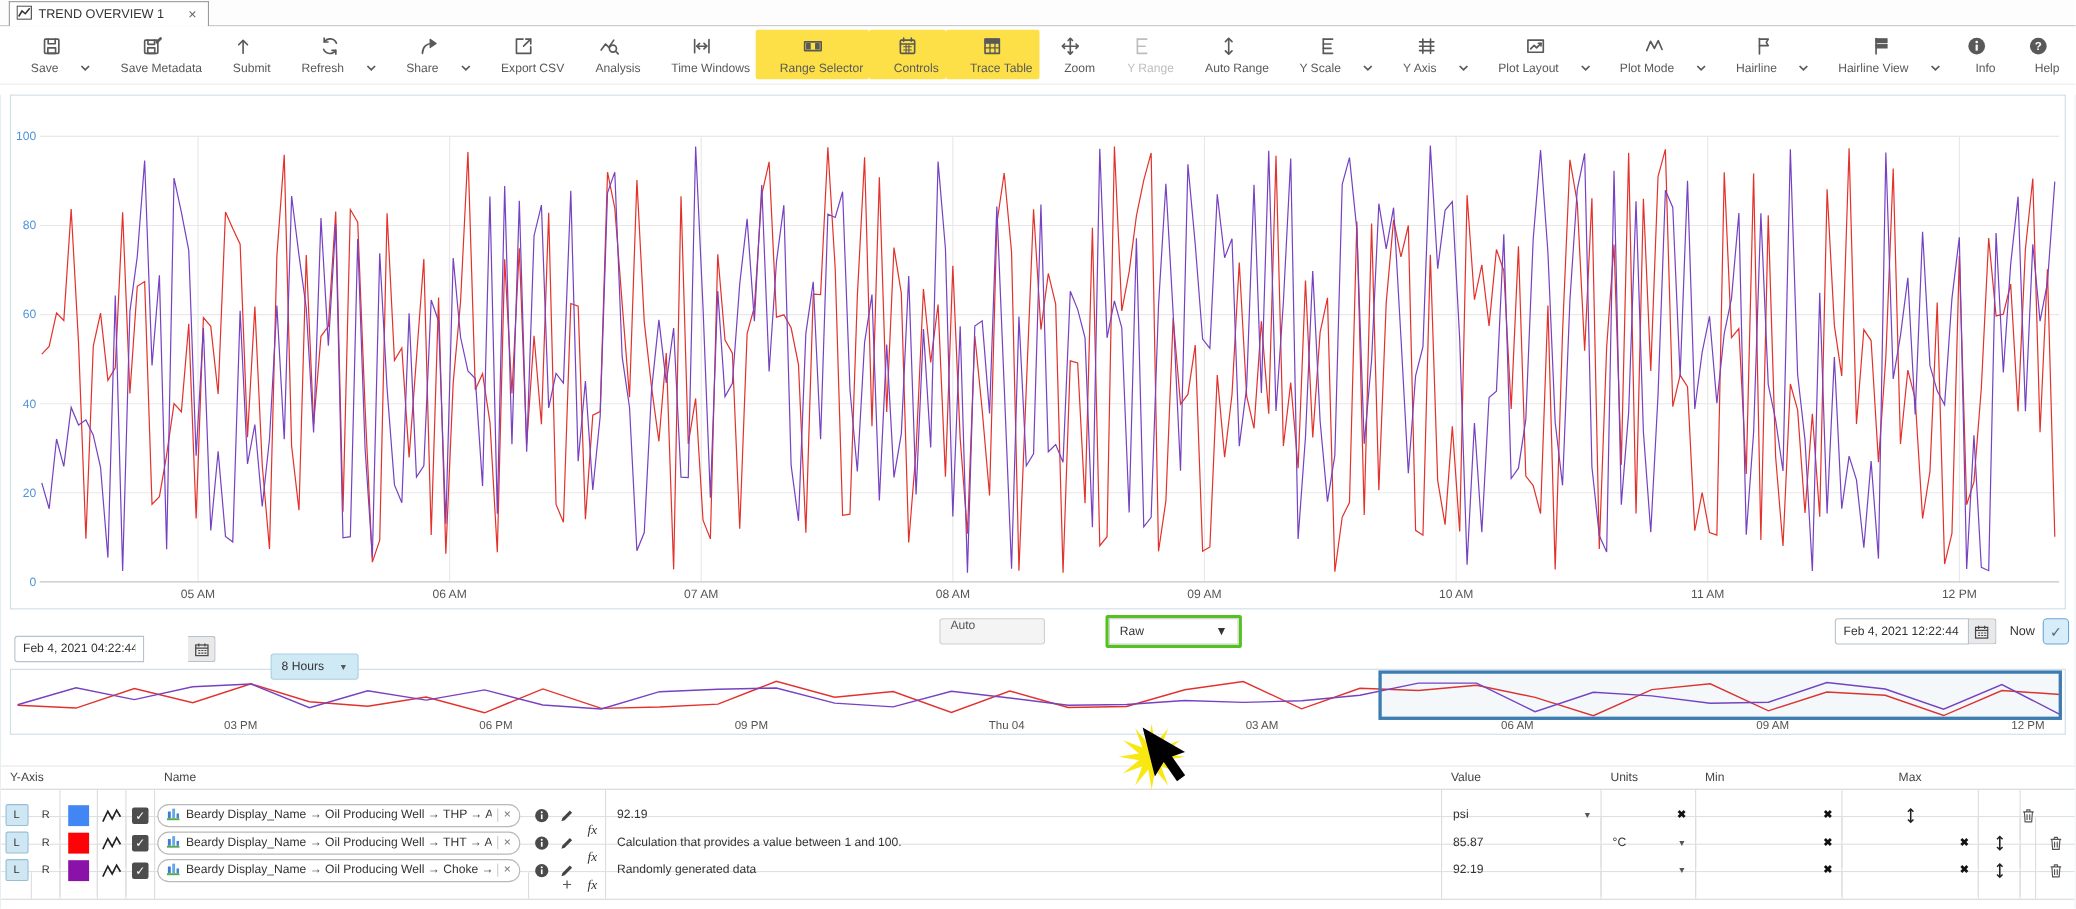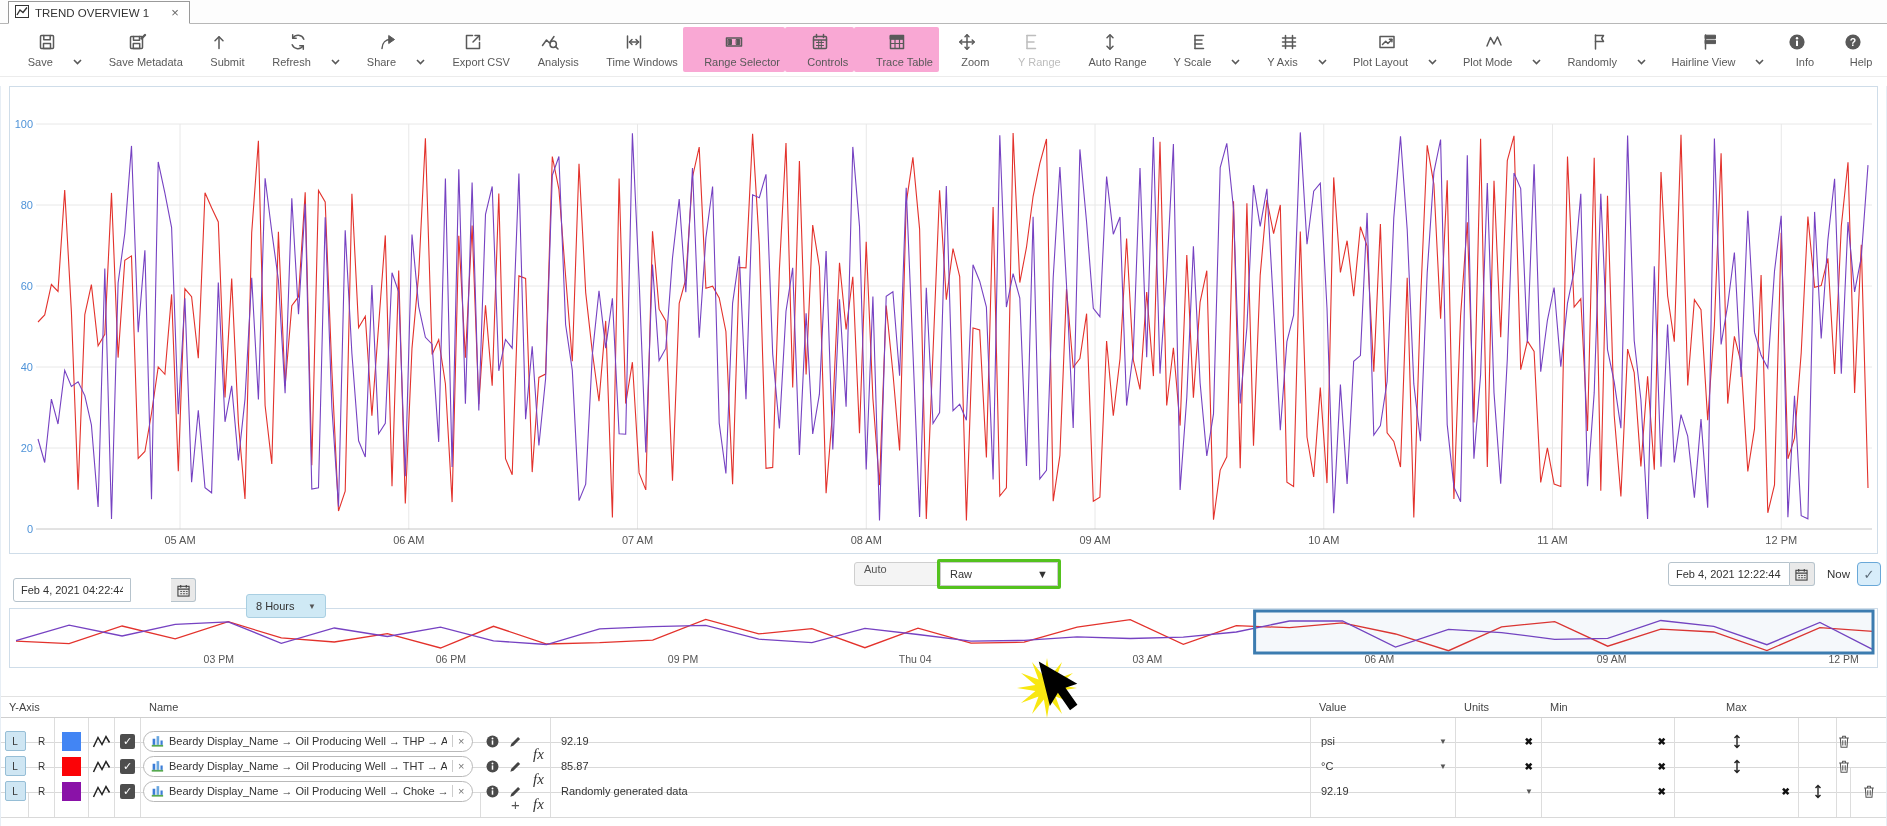--- a/index.html
+++ b/index.html
@@ -4,38 +4,38 @@
 <style>
   html,body{margin:0;padding:0;background:#fff;width:1887px;height:826px;overflow:hidden;
     font-family:"Liberation Sans",sans-serif;color:#444;-webkit-font-smoothing:antialiased;}
   .tabbar{height:23px;background:#fdfdfd;border-bottom:1px solid #b7b7b7;display:flex;align-items:flex-end;padding-left:8px;}
   .tab{display:inline-flex;align-items:center;gap:6px;background:#fff;border:1px solid #9a9a9a;border-bottom:1px solid #fff;
     margin-bottom:-1px;height:21px;padding:0 10px 0 6px;font-size:11.5px;color:#333;}
   .tab .close{margin-left:16px;color:#666;font-size:13px;cursor:pointer;line-height:1;}
   .toolbar{display:flex;align-items:flex-end;padding:3px 6px 4px 6px;border-bottom:1px solid #ececec;background:#fff;}
   .tbtn{display:flex;flex-direction:column;align-items:center;gap:4px;padding:5px 8px 4px 8px;min-width:40px;
     color:#595959;font-size:11px;white-space:nowrap;border-radius:2px;cursor:pointer;}
-  .tbtn.active{background:#f9a8d4;}
+  .tbtn.active{background:#fde047;}
   .tbtn.disabled{color:#bdbdbd;cursor:default;}
   .tbtn .lbl{display:flex;align-items:center;gap:20px;margin-left:16px;}
   .tbtn svg{display:block;}
   .content{position:relative;border-left:1px solid #e7eef5;border-right:1px solid #e7eef5;height:750px;}
   .chart-panel{margin:9px 8px 0 8px;border:1px solid #cfdde9;background:#fff;height:466px;}
   .controls-row{position:relative;height:48px;}
   .ctl-group{position:absolute;top:8px;display:flex;align-items:center;}
   .txtinput{height:24px;border:1px solid #b6c3cc;border-radius:3px 0 0 3px;font-size:11px;color:#333;padding:0 7px;
     font-family:"Liberation Sans",sans-serif;box-sizing:border-box;background:#fff;}
   .calbtn{height:24px;width:25px;border:1px solid #b6c3cc;border-left:none;border-radius:0 3px 3px 0;background:#e9e9e9;
     display:flex;align-items:center;justify-content:center;cursor:pointer;box-sizing:border-box;}
   .ddl{height:24px;border:1px solid #a9cfe2;border-radius:3px;background:#cfe9f5;display:flex;align-items:center;
     justify-content:space-between;font-size:11px;color:#333;padding:0 9px;cursor:pointer;box-sizing:border-box;margin-top:32px;}
   .ddl .car{font-size:8px;color:#555;}
   .auto-input{position:absolute;left:853px;top:8px;width:96px;height:24px;background:#f4f4f4;border:1px solid #cfcfcf;
     border-radius:3px;font-size:11px;color:#555;display:flex;align-items:flex-start;padding:0 9px;box-sizing:border-box;}
-  .raw-wrap{position:absolute;left:936px;top:5px;border:3px solid #54c21e;border-radius:2px;}
+  .raw-wrap{position:absolute;left:1004px;top:5px;border:3px solid #54c21e;border-radius:2px;}
   .raw-ddl{width:118px;height:24px;background:#fff;border:1px solid #ccc;display:flex;align-items:center;
     justify-content:space-between;font-size:11px;color:#333;padding:0 9px;cursor:pointer;box-sizing:border-box;}
   .now-lbl{font-size:11.5px;color:#333;margin:0 7px 0 12px;}
   .now-chk{width:22px;height:22px;border-radius:4px;border:1px solid #69a8d8;background:#d8edfa;display:flex;
     align-items:center;justify-content:center;color:#5c6b78;font-size:13px;cursor:pointer;}
   .strip-panel{margin:6px 8px 0 8px;border:1px solid #cfdde9;background:#fff;height:58px;}
   .trace-table{margin-top:28px;border-top:1px solid #e2e2e2;font-size:11px;}
   .trow{display:grid;grid-template-columns:28px 26px 34px 26px 26px 340px 70px 1fr 145px 86px 133px 124px 38px 14px 35px;
     align-items:center;border-bottom:1px solid #d9d9d9;height:24px;background:#fff;}
   .thead{height:20px;border-bottom:1px solid #cfcfcf;color:#444;}
@@ -46,21 +46,21 @@
     font-size:10px;color:#333;cursor:pointer;margin:auto;}
   .axbtn.on{background:#cfe6f3;border:1px solid #96bed6;}
   .swatch{width:19px;height:19px;margin:auto;cursor:pointer;}
   .rowchk{width:15px;height:15px;background:#4d4d4d;border-radius:2px;color:#fff;font-size:11px;display:flex;
     align-items:center;justify-content:center;margin:auto;cursor:pointer;}
   .pill{display:inline-flex;align-items:center;gap:5px;border:1px solid #b9b9b9;border-radius:11px;height:19px;
     padding:0 3px 0 6px;max-width:332px;margin-left:2px;background:#fff;cursor:pointer;}
   .pill .ptext{white-space:nowrap;overflow:hidden;max-width:278px;color:#333;}
   .pill .px{border-left:1px solid #ccc;padding:0 5px;color:#777;font-size:11px;cursor:pointer;}
   .micon{cursor:pointer;display:flex;align-items:center;justify-content:center;width:21px;height:20px;}
-  .fx{font-family:"Liberation Serif",serif;font-style:italic;font-size:15px;color:#333;margin-top:26px;}
+  .fx{font-family:"Liberation Serif",serif;font-style:italic;font-size:12px;color:#333;margin-top:26px;}
   .desc{padding-left:10px;color:#333;}
   .valcell{padding-left:10px;color:#333;}
   .unitsdd{width:100%;display:flex;align-items:center;justify-content:space-between;padding:0 8px 0 10px;cursor:pointer;color:#333;}
   .clrx{margin-left:auto;padding-right:8px;font-size:10px;color:#111;cursor:pointer;font-weight:bold;}
   .addplus{grid-column:7;text-align:center;font-size:15px;color:#555;cursor:pointer;}
   .cursor-ov{position:absolute;left:1006px;top:566px;width:90px;height:88px;z-index:40;pointer-events:none;}
 </style>
 </head>
 <body>
 
@@ -323,21 +323,21 @@
       </span>
     </div>
     <div class="tbtn">
       <span>
         <svg width="20" height="20" viewBox="0 0 20 20" fill="none" stroke="currentColor" stroke-width="1.5" stroke-linecap="round" stroke-linejoin="round">
           <path d="M6.5 17V3"></path>
           <path d="M6.5 3.5h8l-1.8 3 1.8 3h-8"></path>
         </svg>
       </span>
       <span class="lbl">
-        <span>Randomly</span>
+        <span>Hairline</span>
         <span>
           <svg width="9" height="6" viewBox="0 0 9 6" fill="none" stroke="currentColor" stroke-width="1.6">
             <polyline points="1,1 4.5,4.5 8,1"></polyline>
           </svg>
         </span>
       </span>
     </div>
     <div class="tbtn">
       <span>
         <svg width="20" height="20" viewBox="0 0 20 20" fill="none" stroke="currentColor" stroke-width="1.5" stroke-linecap="round" stroke-linejoin="round">
@@ -595,20 +595,21 @@
               <circle cx="8" cy="4.8" r="1" fill="#fff"></circle>
             </svg>
           </span>
           <span class="micon">
             <svg width="15" height="15" viewBox="0 0 16 16" fill="#444">
               <path d="M2.5 13.5l1-3.2 7.2-7.2 2.2 2.2-7.2 7.2z"></path>
             </svg>
           </span>
           <span class="micon fx">fx</span>
         </div>
+        <div class="tcell bord desc">Calculation that provides a value between 1 and 100.</div>
         <div class="tcell bord valcell">85.87</div>
         <div class="tcell bord">
           <div class="unitsdd">
             <span>°C</span>
             <span class="car" style="font-size: 8px; color: rgb(85, 85, 85);">▼</span>
           </div>
         </div>
         <div class="tcell bord">
           <span class="clrx">✖</span>
         </div>

